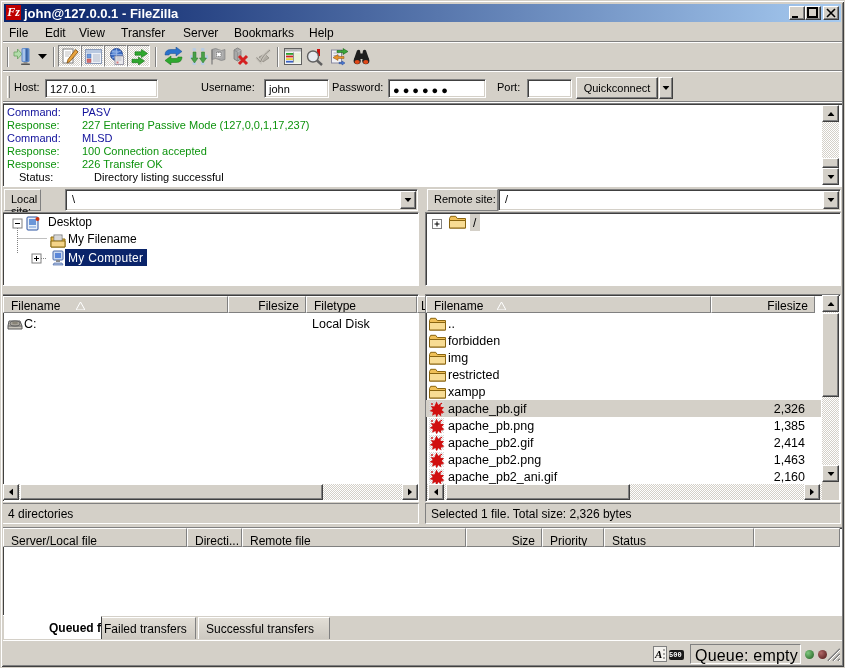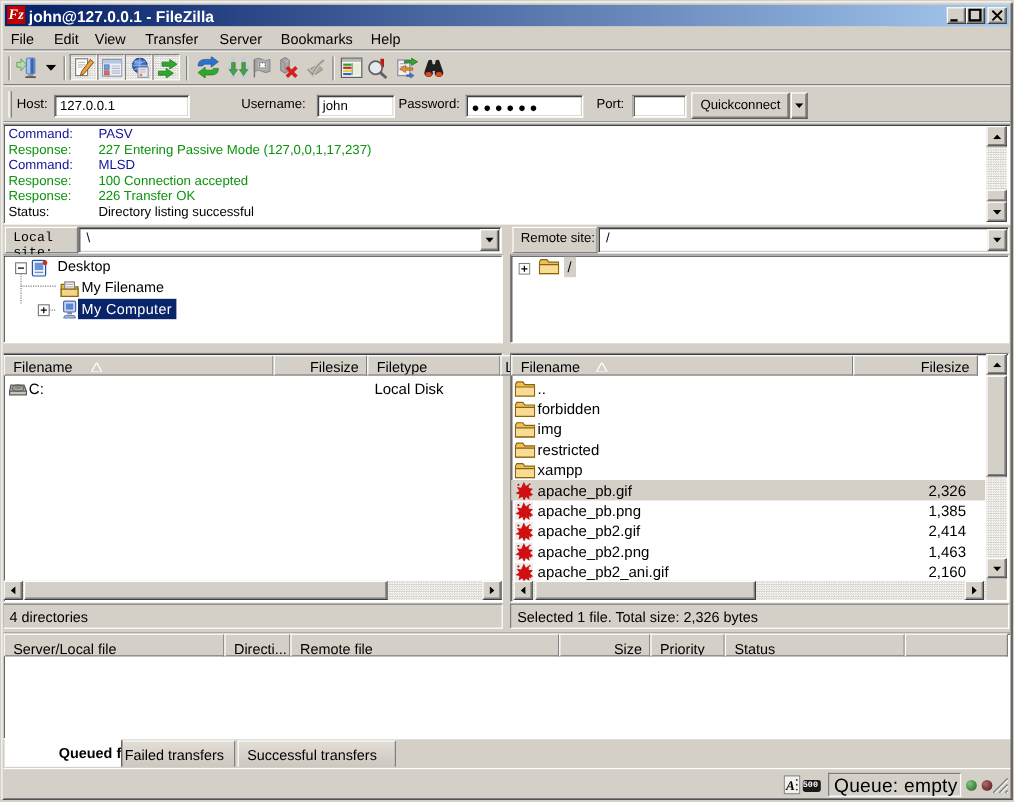--- a/index.html
+++ b/index.html
@@ -247,36 +247,36 @@
       </svg>
     </div>
 </div>
 
 <div class="log">
   <div class="line blue" style="top:2px;"><span class="vlab">Command:</span><span>PASV</span></div>
   <div class="line green" style="top:15px;"><span class="vlab">Response:</span><span>227 Entering Passive Mode (127,0,0,1,17,237)</span></div>
   <div class="line blue" style="top:28px;"><span class="vlab">Command:</span><span>MLSD</span></div>
   <div class="line green" style="top:41px;"><span class="vlab">Response:</span><span>100 Connection accepted</span></div>
   <div class="line green" style="top:54px;"><span class="vlab">Response:</span><span>226 Transfer OK</span></div>
-  <div class="line" style="top:67px;"><span class="vlab">Status:</span><span>Directory listing successful</span></div>
+  <div class="line" style="top:67px;margin-left:12px;"><span class="vlab">Status:</span><span>Directory listing successful</span></div>
 </div>
 <div class="track" style="left:822px; top:122px; width:17px; height:36px;"></div>
 <div class="sb" style="left:822px; top:105px; width:17px; height:17px;">
     <svg width="7" height="4">
       <path d="M0 4h7L3.5 0z" fill="#000"></path>
     </svg>
   </div>
 <div class="sb" style="left:822px; top:158px; width:17px; height:10px;"></div>
 <div class="sb" style="left:822px; top:168px; width:17px; height:17px;">
     <svg width="7" height="4">
       <path d="M0 0h7L3.5 4z" fill="#000"></path>
     </svg>
   </div>
 
-<div class="combolbl" style="left:4px; top:189px; width:61px; height:22px;font-family:Liberation Mono, monospace;">Local site:</div>
+<div class="combolbl" style="left:4px; top:189px; width:37px; height:22px;">Local site:</div>
 <div class="combo" style="left:65px; top:189px; width:353px; height:22px;">\</div>
 <div class="dd" style="left:400px; top:191px; width:16px; height:18px;">
     <svg width="7" height="4">
       <path d="M0 0h7L3.5 4z" fill="#000"></path>
     </svg>
   </div>
 
 <div class="white-box" style="left:2px; top:212px; width:417px; height:74px;" id="localtree">
   <svg class="abs" style="left:0; top:0;" width="60" height="70">
     <g stroke="#808080" stroke-dasharray="1,1">

